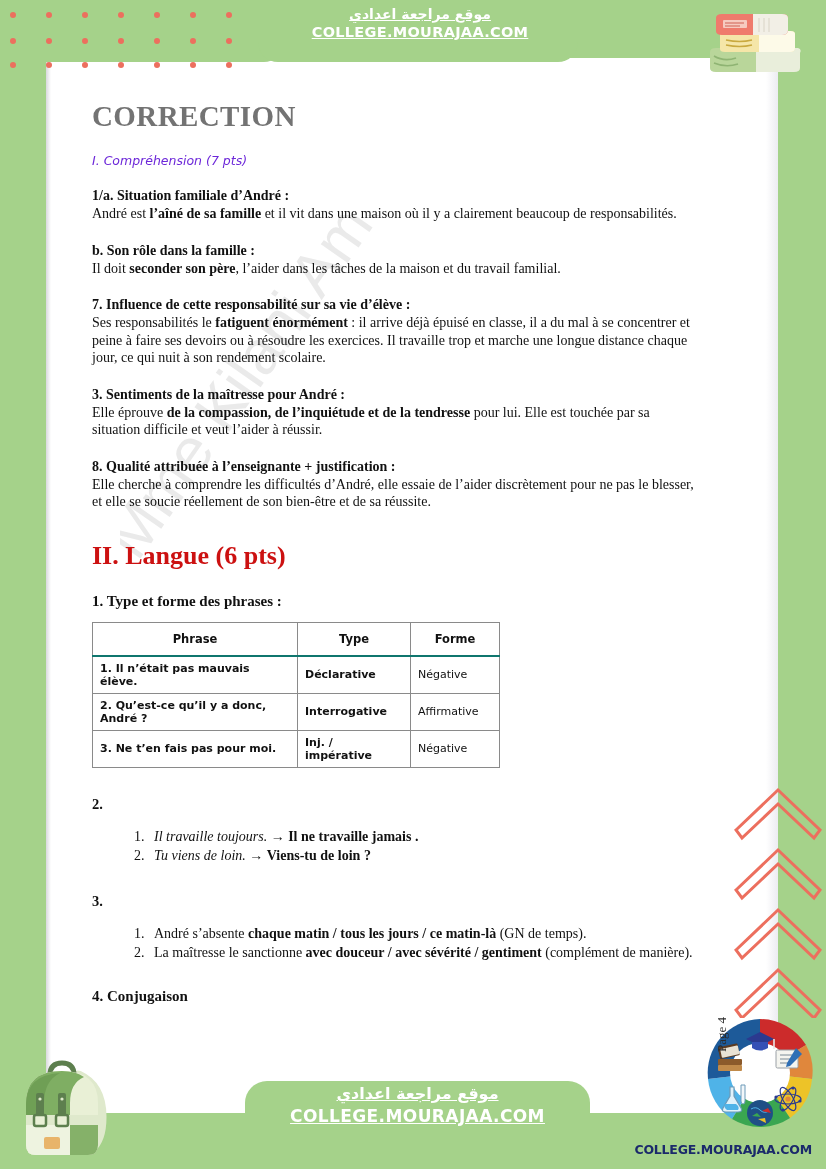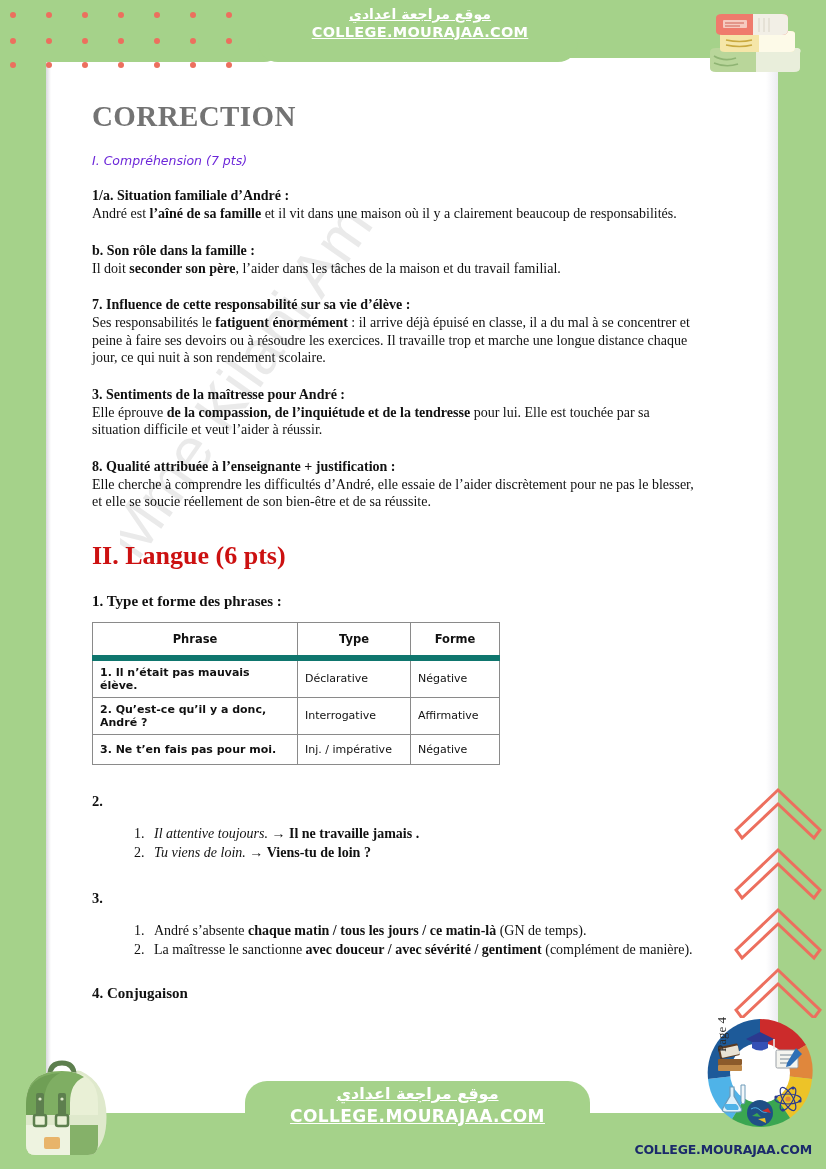--- a/index.html
+++ b/index.html
@@ -205,25 +205,25 @@
   }
   table.phrases td, table.phrases th{
     border:1px solid #8a8a8a;
     padding:5px 7px;
     font-size:11px;
     vertical-align:middle;
     height:19px;
   }
   table.phrases th{
     text-align:center;font-weight:bold;font-size:11.5px;
-    border-bottom:6px solid #0f766e;
+    border-bottom:2px solid #0f766e;
     height:22px;
   }
   td.c-phrase{width:190px;font-weight:bold;}
-  td.c-type{width:98px;font-weight:normal;}
+  td.c-type{width:98px;font-weight:bold;}
   td.c-forme{width:74px;font-weight:normal;}
   th.c-phrase{width:190px;}
   th.c-type{width:98px;}
   th.c-forme{width:74px;}
 
   .numlabel{
     margin:28px 0 0 0;
     font-size:14.5px;font-weight:bold;
     font-family:"Liberation Serif", serif;
   }
@@ -368,21 +368,21 @@
           <tr>
             <td class="c-phrase">3. Ne t’en fais pas pour moi.</td>
             <td class="c-type">Inj. / impérative</td>
             <td class="c-forme">Négative</td>
           </tr>
         </tbody>
     </table>
 
     <div class="numlabel">2.</div>
     <ol class="sub" id="ex2-list">
-        <li><i>Il attentive toujours.</i> → <b>Il ne travaille jamais .</b></li>
+        <li><i>Il travaille toujours.</i> → <b>Il ne travaille jamais .</b></li>
         <li><i>Tu viens de loin.</i> → <b>Viens-tu de loin ?</b></li>
       </ol>
 
     <div class="numlabel">3.</div>
     <ol class="sub" id="ex3-list">
         <li>André s’absente <b>chaque matin / tous les jours / ce matin-là</b> (GN de temps).</li>
         <li>La maîtresse le sanctionne <b>avec douceur / avec sévérité / gentiment</b> (complément de manière).</li>
       </ol>
 
     <div class="conj">4. Conjugaison</div>

